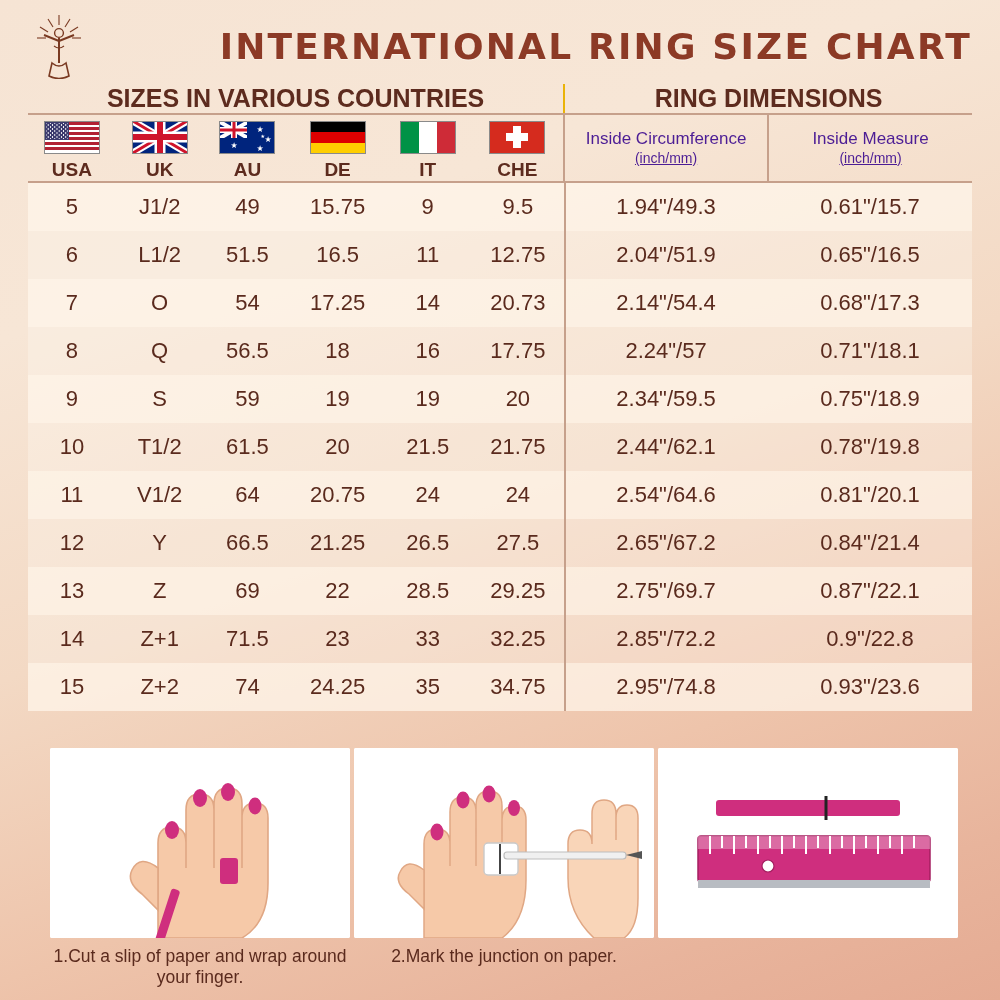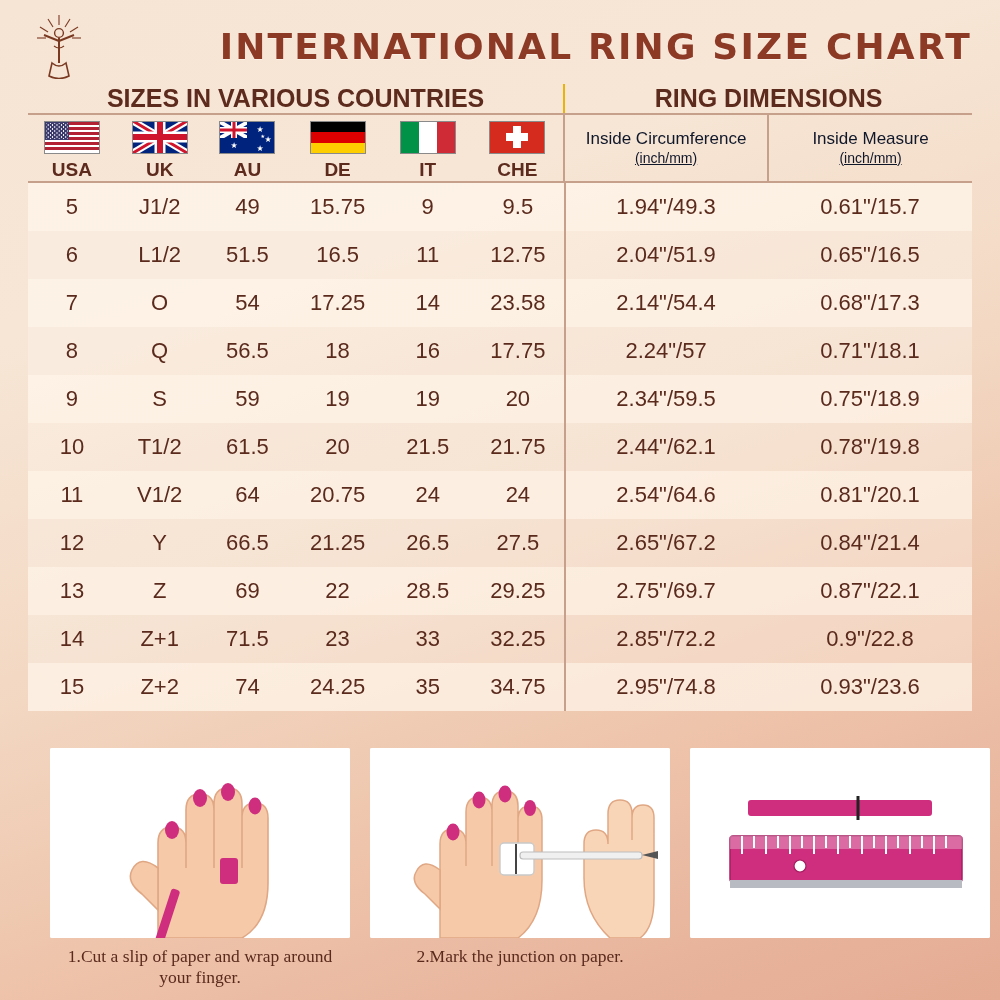--- a/index.html
+++ b/index.html
@@ -97,21 +97,21 @@
   .codes td {
     font-size: 19px;
     font-weight: bold;
     color: #5d2b1e;
     padding-bottom: 6px;
   }
 
   .dim-title {
     font-size: 17px;
     line-height: 19px;
-    color: #0f172a;
+    color: #4c1d95;
     font-weight: normal;
   }
   .dim-title .sub {
     font-size: 14px;
     text-decoration: underline;
   }
 
   tbody.data tr {
     height: 48px;
   }
@@ -257,23 +257,22 @@
     transform: translate(-50%,-50%);
   }
 
   
   .steps {
     position: absolute;
     left: 50px;
     right: 50px;
     bottom: 10px;
     display: flex;
-    gap: 20px;
+    gap: 4px;
     justify-content: space-between;
-    font-family: Liberation Serif, serif;
   }
   .step {
     width: 300px;
     display: flex;
     flex-direction: column;
     align-items: center;
   }
   .step-img {
     width: 100%;
     height: 190px;
@@ -437,21 +436,21 @@
         <td>12.75</td>
         <td class="sep">2.04"/51.9</td>
         <td>0.65"/16.5</td>
       </tr>
       <tr class="odd">
         <td>7</td>
         <td>O</td>
         <td>54</td>
         <td>17.25</td>
         <td>14</td>
-        <td>23.58</td>
+        <td>20.73</td>
         <td class="sep">2.14"/54.4</td>
         <td>0.68"/17.3</td>
       </tr>
       <tr class="even">
         <td>8</td>
         <td>Q</td>
         <td>56.5</td>
         <td>18</td>
         <td>16</td>
         <td>17.75</td>

